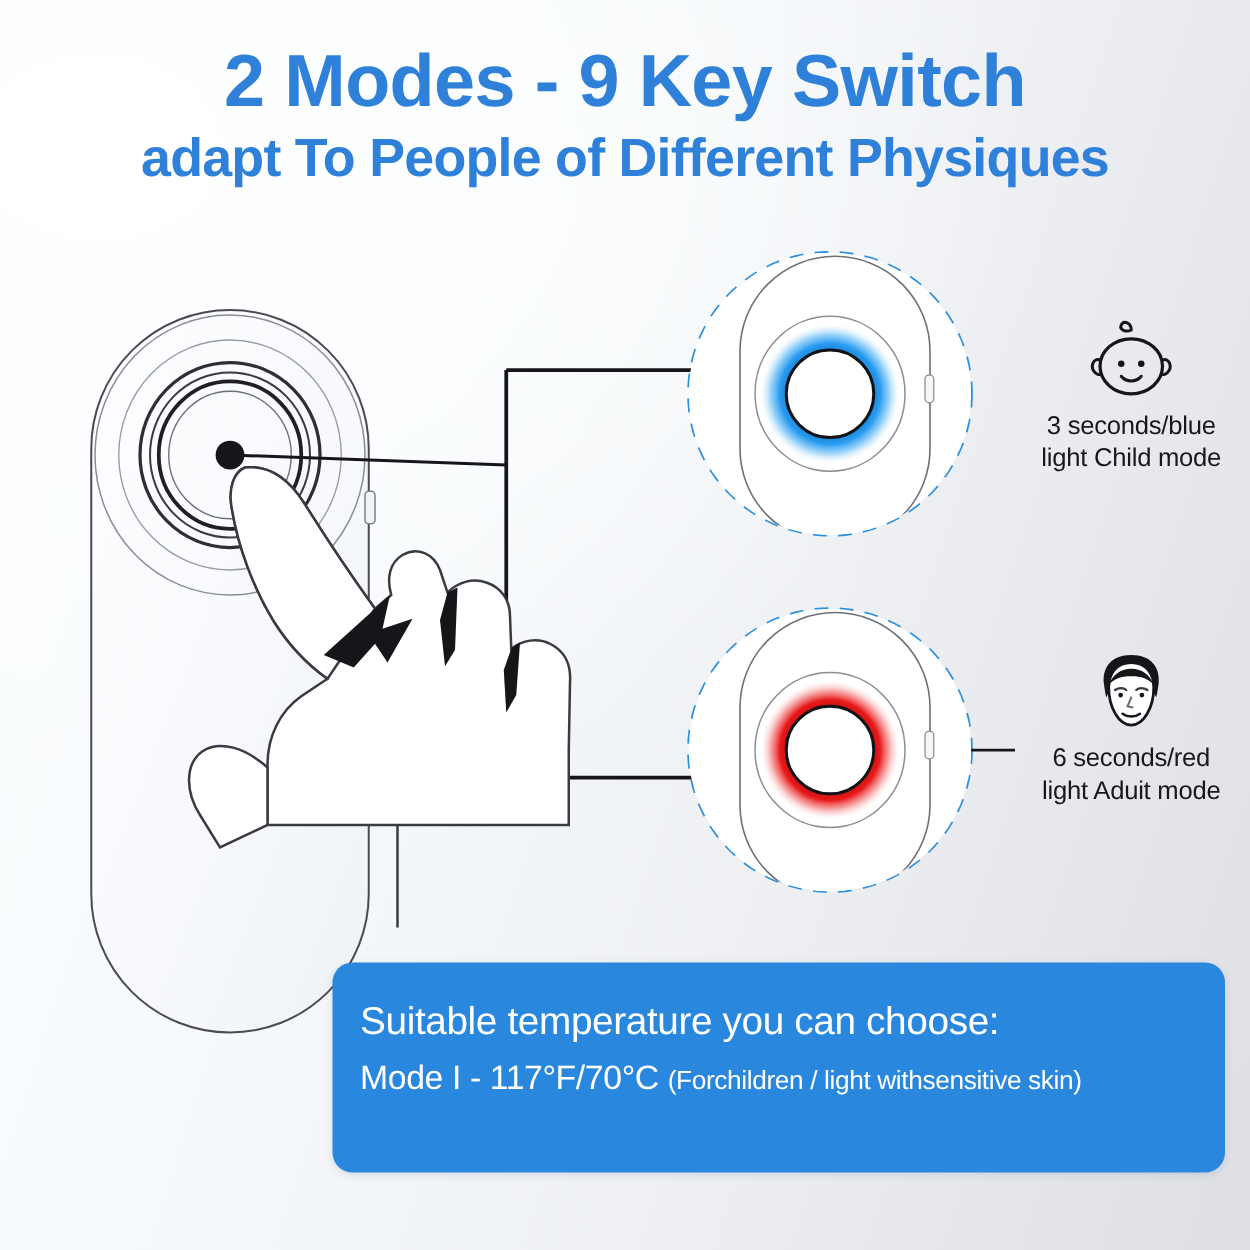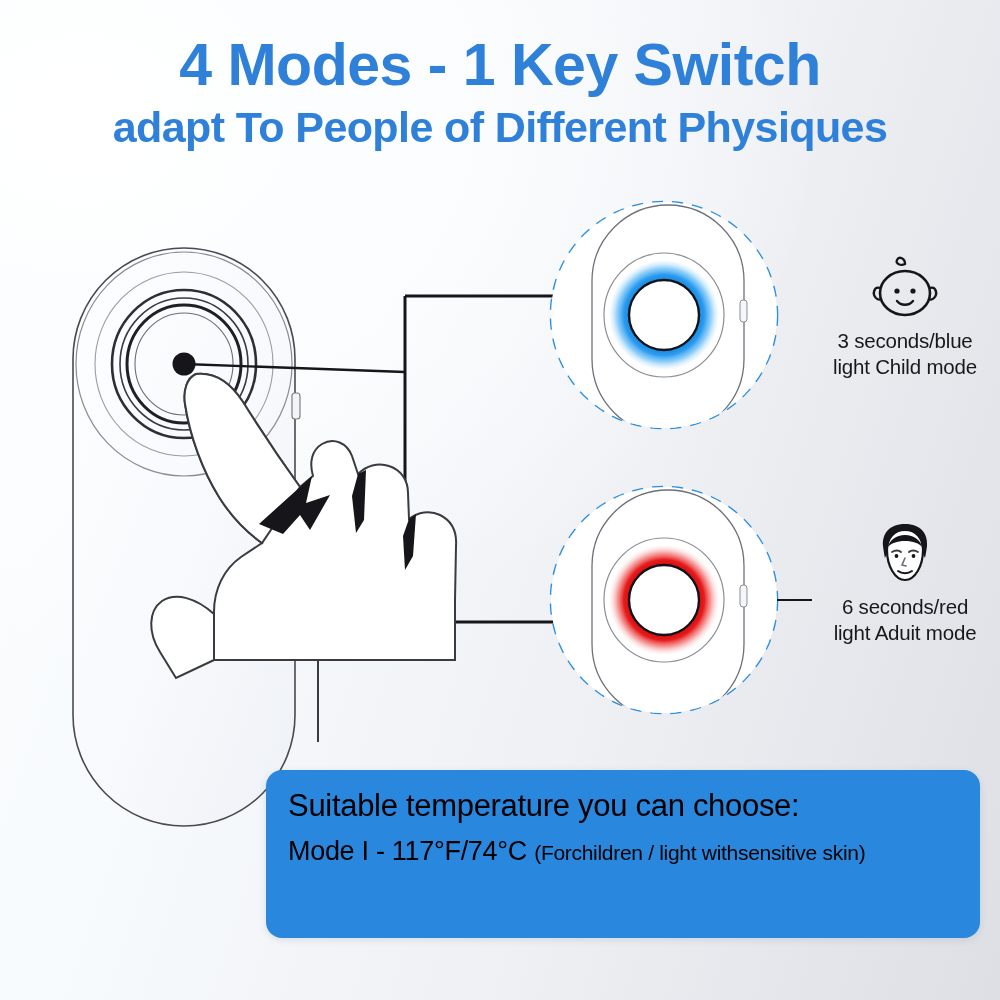--- a/index.html
+++ b/index.html
@@ -81,23 +81,24 @@
     width: 714px;
     height: 168px;
     background: #2a87de;
     border-radius: 16px;
     box-shadow: 0 2px 7px rgba(40,70,110,0.13);
     z-index: 35;
     padding: 20px 0 0 22px;
     box-sizing: border-box;
   }
   .info-line {
-    color: #000000;
+    color: #ffffff;
     white-space: nowrap;
     letter-spacing: -0.3px;
+    margin-top: 11px;
   }
   .info-head {
     font-size: 31px;
     line-height: 1.0;
     margin-bottom: 17px;
   }
   .info-mode {
     font-size: 27px;
     line-height: 1.0;
     margin-bottom: 14px;
@@ -105,21 +106,21 @@
   .info-mode .paren {
     font-size: 21px;
   }
 </style>
 </head>
 <body>
 
 <div id="page">
 
   <div class="headings">
-    <div class="title">4 Modes - 1 Key Switch</div>
+    <div class="title">2 Modes - 9 Key Switch</div>
     <div class="subtitle">adapt To People of Different Physiques</div>
   </div>
 
   <svg class="art" width="1000" height="1000" viewBox="0 0 1000 1000">
     <defs>
 
       <radialGradient id="blueGlow" cx="50%" cy="50%" r="50%">
         <stop offset="0%" stop-color="#ffffff" stop-opacity="0"></stop>
         <stop offset="52%" stop-color="#ffffff" stop-opacity="0"></stop>
         <stop offset="60%" stop-color="#0a7fd8" stop-opacity="0.95"></stop>
@@ -277,16 +278,16 @@
       <circle cx="48.5" cy="38" r="1.9" fill="#16161a"></circle>
       <path d="M40 40 L37 47 L41 48" fill="none" stroke="#6a6c74" stroke-width="1.6" stroke-linecap="round"></path>
       <path d="M33 53 C37 56 43 56 47 53" fill="none" stroke="#16161a" stroke-width="2" stroke-linecap="round"></path>
     </svg>
     <div class="label-text">6 seconds/red</div>
     <div class="label-text">light Aduit mode</div>
   </div>
 
   <div class="info-panel">
     <div class="info-line info-head">Suitable temperature you can choose:</div>
-    <div class="info-line info-mode"><span>Mode I - 117°F/74°C </span><span class="paren">(Forchildren / light withsensitive skin)</span></div>
+    <div class="info-line info-mode"><span>Mode I - 117°F/70°C </span><span class="paren">(Forchildren / light withsensitive skin)</span></div>
   </div>
 
 </div>
 
 </body></html>

